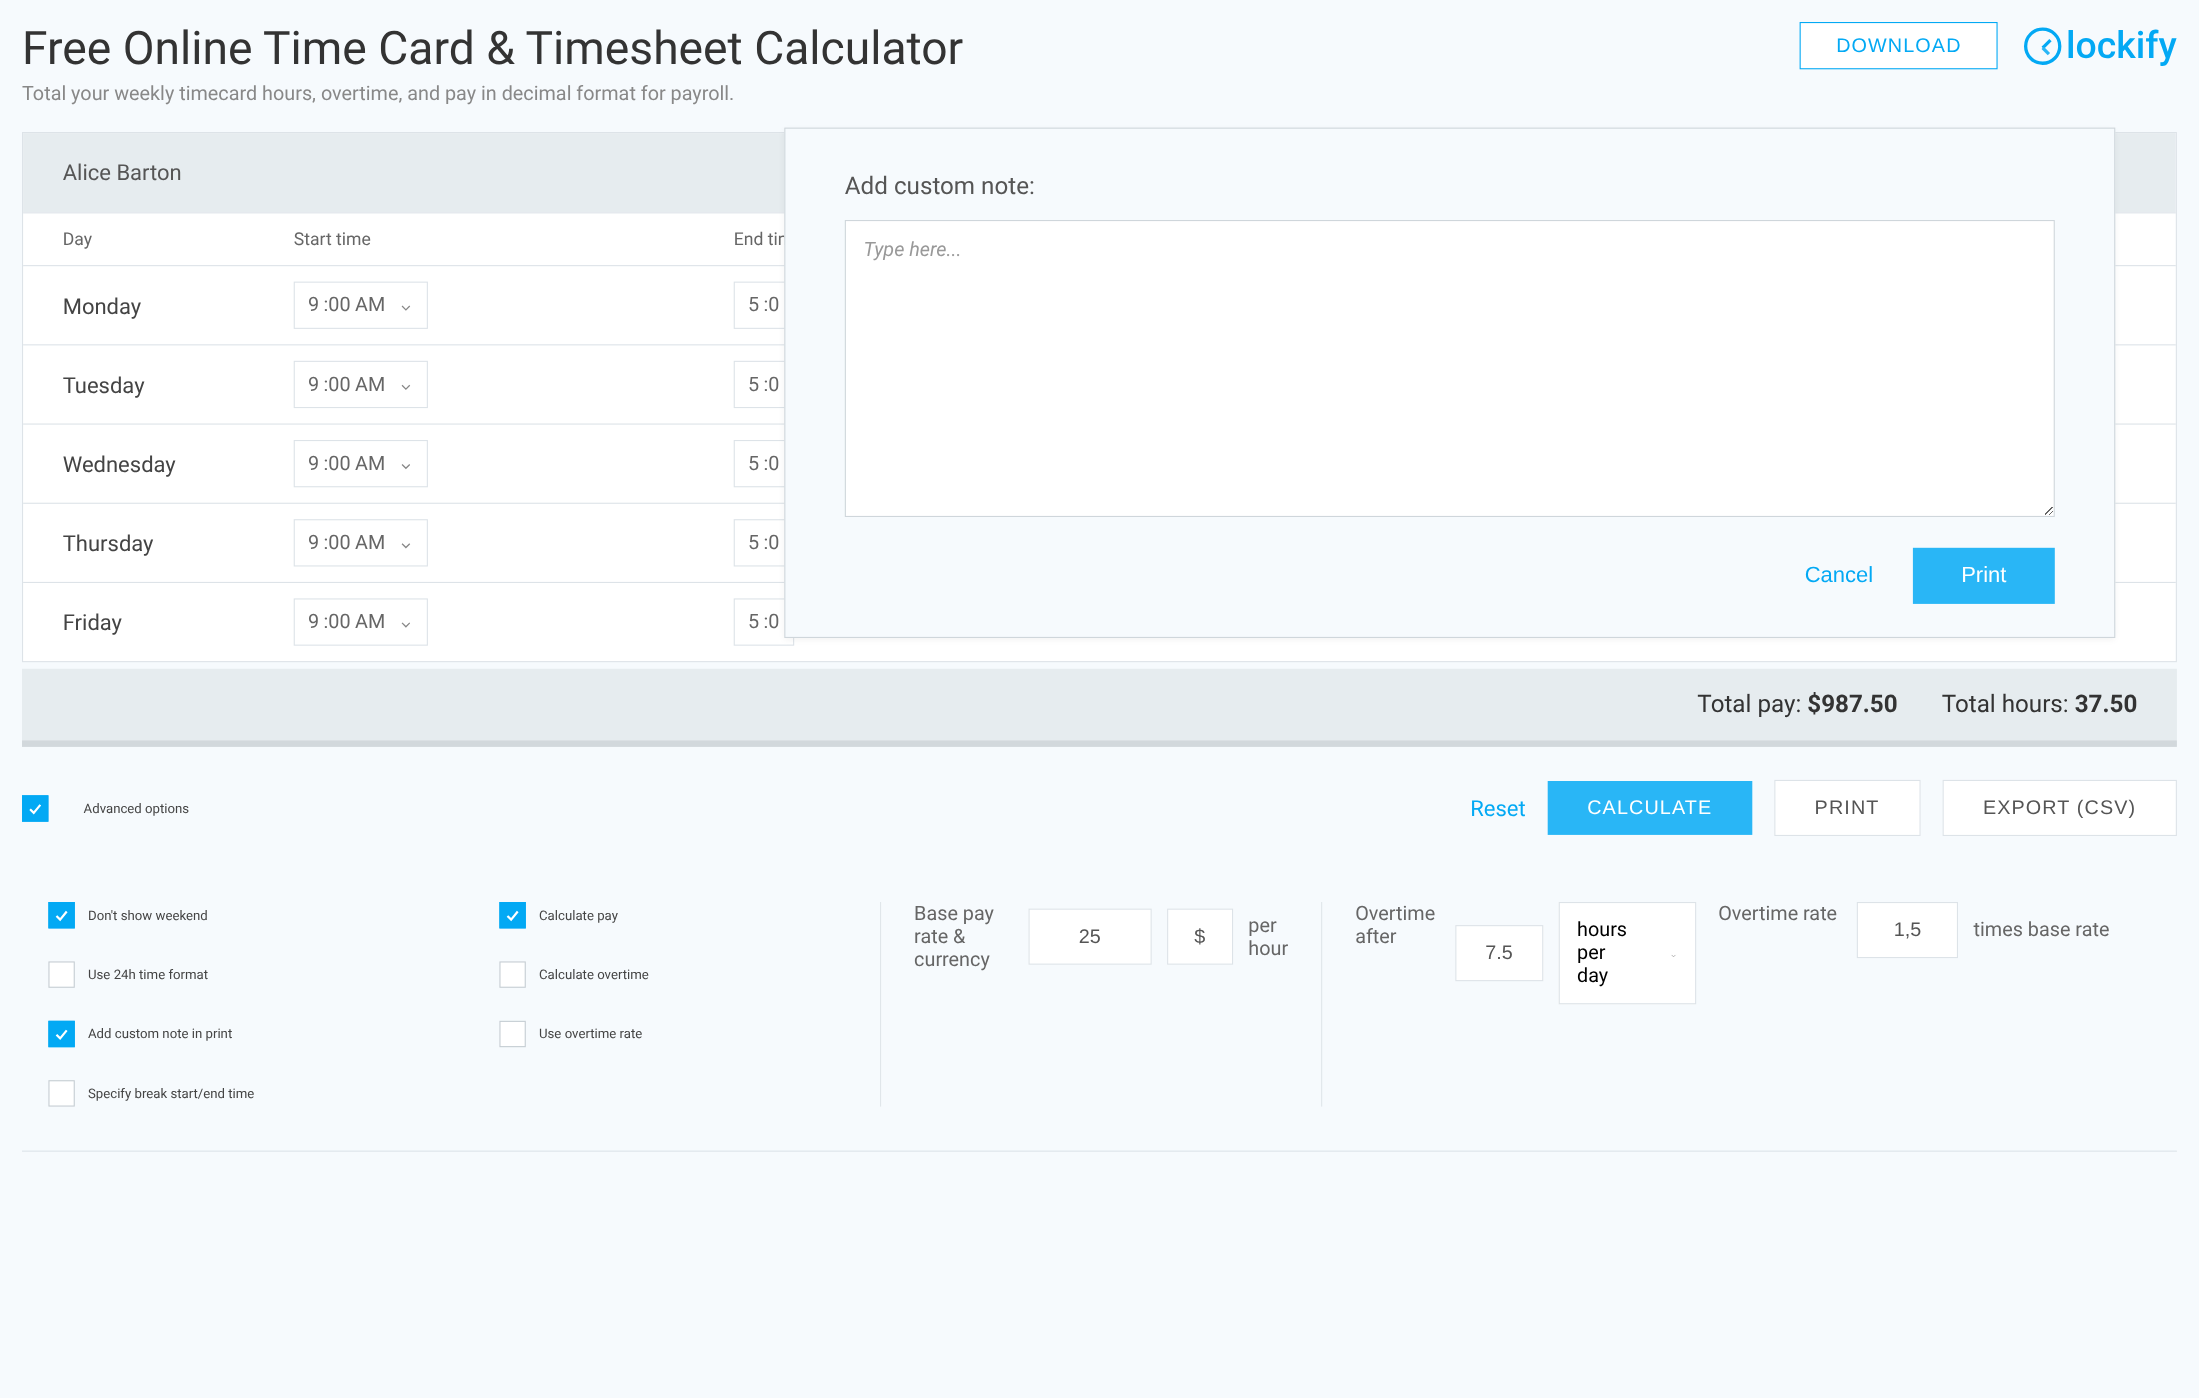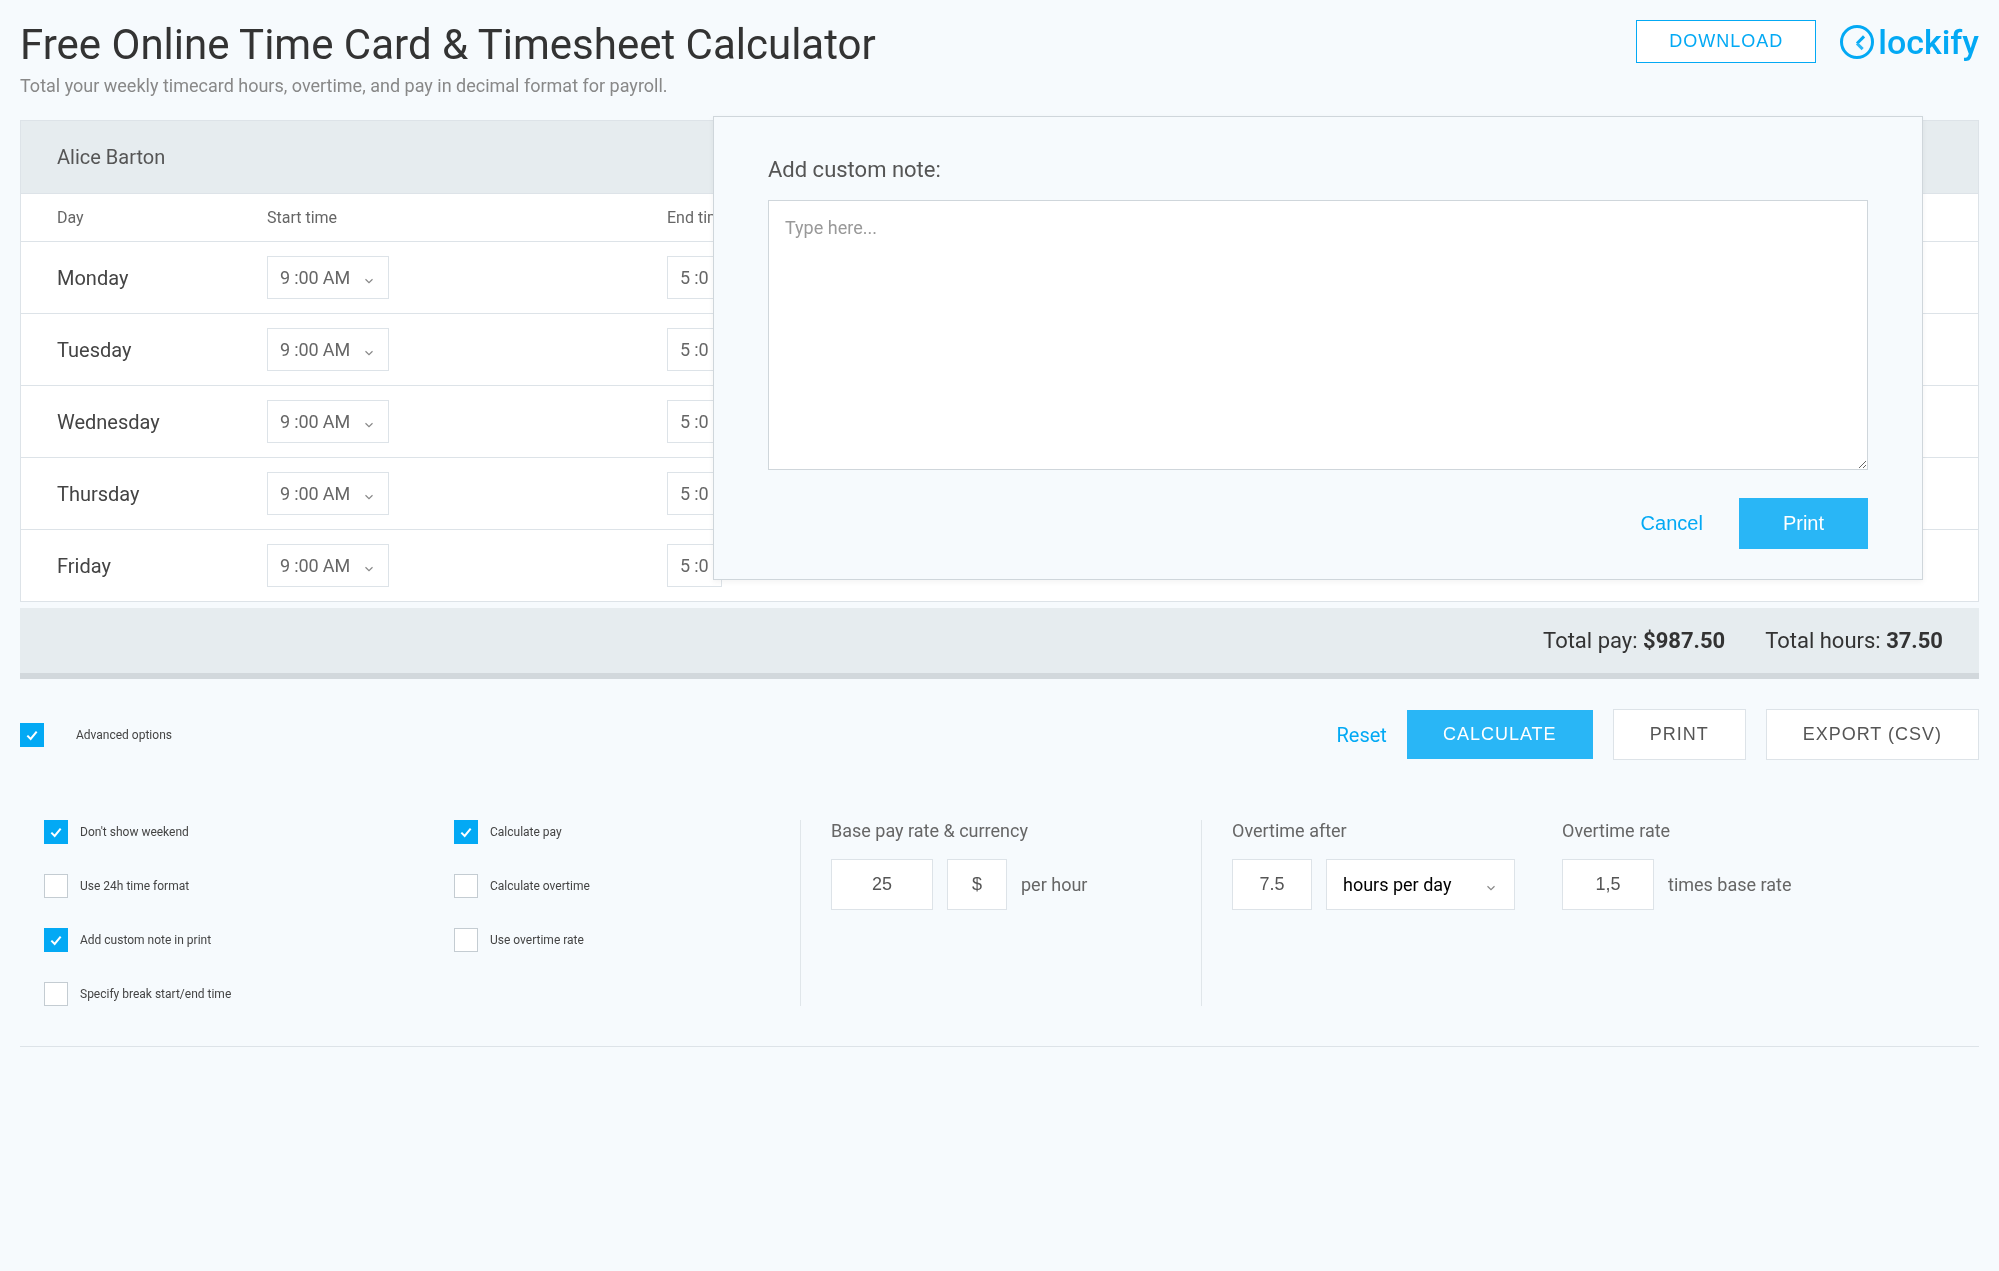--- a/index.html
+++ b/index.html
@@ -48,36 +48,36 @@
     .reset-link { color: #03a9f4; font-size: 20px; cursor: pointer; }
     .btn-primary { background: #29b6f6; color: #fff; border: none; padding: 14px 36px; font-size: 18px; letter-spacing: 1px; cursor: pointer; }
     .btn-secondary { background: #fff; color: #555; border: 1px solid #dde3e8; padding: 14px 36px; font-size: 18px; letter-spacing: 1px; cursor: pointer; }
 
     .options-grid { display: flex; gap: 30px; align-items: flex-start; padding-bottom: 40px; border-bottom: 1px solid #dde3e8; }
     .opt-col { display: flex; flex-direction: column; gap: 30px; }
     .opt-col.col1 { width: 380px; }
     .opt-col.col2 { width: 340px; }
     .opt-item { display: flex; align-items: center; margin-left: 24px; }
     .divider-v { width: 1px; background: #e0e6ea; align-self: stretch; }
-    .field-group { display: flex; flex-direction: column; gap: 18px; }
+    .field-group { display: flex; gap: 18px; }
     .field-label { font-size: 18px; color: #666; }
     .field-row { display: flex; align-items: center; gap: 14px; }
-    .input-small { width: 102px; border: 1px solid #dde3e8; padding: 14px; text-align: center; font-size: 18px; color: #555; background: #fff; }
+    .input-small { width: 112px; border: 1px solid #dde3e8; padding: 14px; text-align: center; font-size: 18px; color: #555; background: #fff; }
     .input-cur { width: 60px; border: 1px solid #dde3e8; padding: 14px; text-align: center; font-size: 18px; color: #555; background: #fff; }
     .select-med { border: 1px solid #dde3e8; padding: 14px 16px; font-size: 18px; color: #000000; background: #fff; display: inline-flex; align-items: center; gap: 24px; cursor: pointer; }
     .inline-txt { font-size: 18px; color: #666; }
 
     .modal {
       position: absolute; top: 96px; left: 693px; width: 1210px; background: #f6fafd;
       border: 1px solid #cfd6db; padding: 40px 54px 30px; box-shadow: 0 2px 6px rgba(0,0,0,0.05);
     }
     .modal-title { font-size: 22px; color: #555; margin-bottom: 18px; }
     .modal-textarea {
       width: 100%; height: 270px; border: 1px solid #cfd6db; background: #fff; padding: 16px;
-      font-size: 18px; color: #555; resize: both; font-family: inherit;
+      font-size: 18px; color: #555; resize: both; font-family: inherit; font-style: italic;
     }
     .modal-textarea::placeholder { color: #999; }
     .modal-actions { display: flex; justify-content: flex-end; align-items: center; gap: 36px; margin-top: 24px; }
     .modal-cancel { color: #03a9f4; font-size: 20px; cursor: pointer; background: none; border: none; }
     .modal-print { background: #29b6f6; color: #fff; border: none; padding: 14px 44px; font-size: 20px; cursor: pointer; }
   </style>
 </head>
 <body>
 
 <div class="container">

